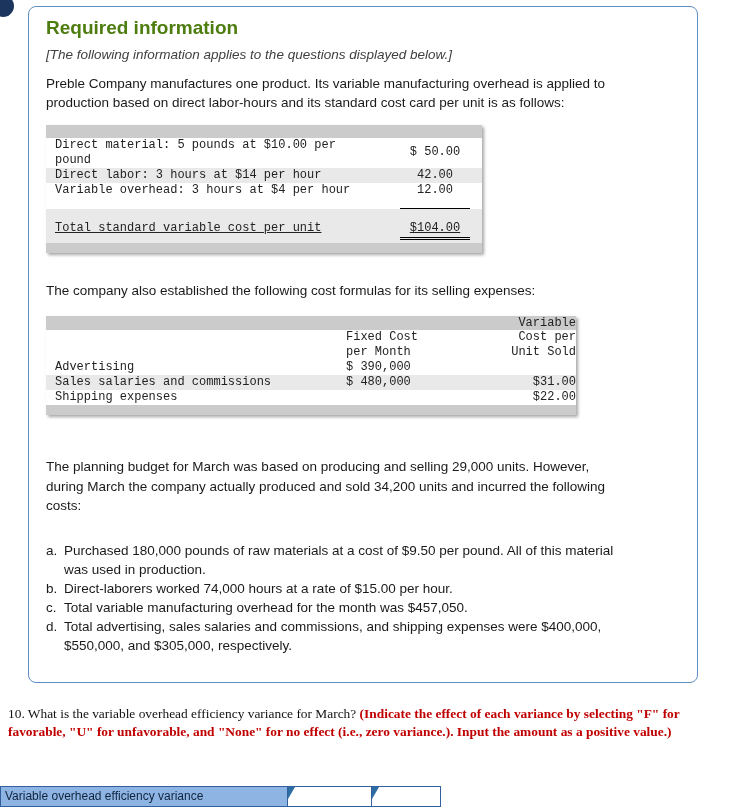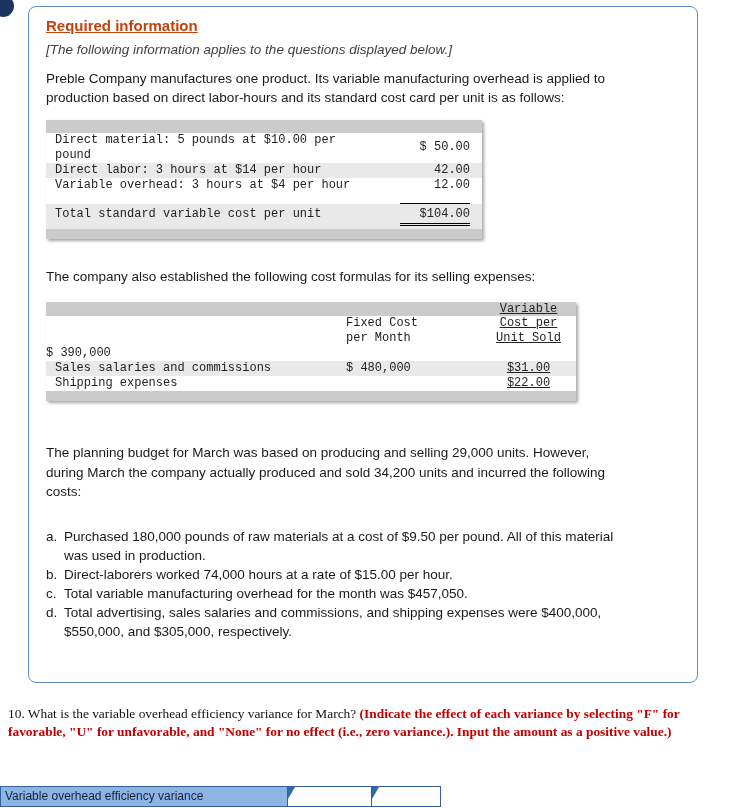--- a/index.html
+++ b/index.html
@@ -18,21 +18,21 @@
     background: #1c355e;
   }
 
   .info-box {
     position: absolute; left: 28px; top: 6px;
     width: 670px; height: 677px;
     border: 1px solid #5f8fc0; border-radius: 8px;
     padding: 10px 17px 0 17px;
     background: #ffffff;
   }
-  .box-title { font-size: 15px; font-weight: bold; color: #c2410c; text-decoration: underline; }
+  .box-title { font-size: 19px; font-weight: bold; color: #4d7c0f; }
   .box-note  { font-size: 13.5px; font-style: italic; margin-top: 8px; color: #404040; }
   .para { font-size: 13.5px; line-height: 19.4px; width: 580px; }
   .para.intro { margin-top: 12px; }
   .para.selling-intro { margin-top: 28px; }
   .para.march-intro { margin-top: 42px; }
 
   
   .mono-table {
     font-family: "Liberation Mono", "DejaVu Sans Mono", monospace;
     font-size: 12px; color: #222;
@@ -43,29 +43,29 @@
   .t2 { width: 530px; margin-top: 16px; }
   .t-bar { height: 13px; background: #cbcbcb; }
   .t-bar.bottom { height: 10px; }
   .trow { display: flex; align-items: stretch; min-height: 15px; line-height: 15px; }
   .trow.shade { background: #e9e9e9; }
   .trow.graybar { background: #cbcbcb; min-height: 14px; line-height: 14px; }
 
   
   .t1 .c.lbl { width: 320px; padding: 0 4px 0 9px; white-space: normal; }
   .t1 .c.val { width: 116px; padding-right: 12px; display: flex; align-items: center; justify-content: flex-end; }
-  .t1 .trow.total { padding: 3px 0 3px 0; }
-  .t1 .val span { display: inline-block; min-width: 70px; text-align: right; }
+  .t1 .trow.total { padding: 12px 0 3px 0; text-decoration: underline; }
+  .t1 .val span { display: inline-block; min-width: 70px; text-align: center; }
   .t1 .val span.uline { border-bottom: 1px solid #000; padding-bottom: 10px; }
   .t1 .val span.dline { border-bottom: 3px double #000; padding-bottom: 1px; }
 
   
   .t2 .c2.lbl { width: 300px; padding-left: 9px; }
   .t2 .c2.mid { width: 135px; text-align: left; }
-  .t2 .c2.rgt { width: 95px; text-align: center; text-decoration: underline; }
+  .t2 .c2.rgt { width: 95px; text-align: right; }
 
   
   .facts { margin-top: 26px; font-size: 13.5px; line-height: 19px; }
   .fact { display: flex; }
   .fact .fm { width: 18px; flex: none; }
   .fact .ft { width: 560px; }
 
   
   .question {
     position: absolute; left: 8px; top: 705px; width: 726px;
@@ -159,20 +159,21 @@
       <div class="c2 lbl"></div>
       <div class="c2 mid">Fixed Cost</div>
       <div class="c2 rgt">Cost per</div>
     </div>
     <div class="trow">
       <div class="c2 lbl"></div>
       <div class="c2 mid">per Month</div>
       <div class="c2 rgt">Unit Sold</div>
     </div>
     <div class="trow">
+      <div class="c2 lbl">Advertising</div>
       <div class="c2 mid">$ 390,000</div>
       <div class="c2 rgt"></div>
     </div>
     <div class="trow shade">
       <div class="c2 lbl">Sales salaries and commissions</div>
       <div class="c2 mid">$ 480,000</div>
       <div class="c2 rgt">$31.00</div>
     </div>
     <div class="trow">
       <div class="c2 lbl">Shipping expenses</div>

